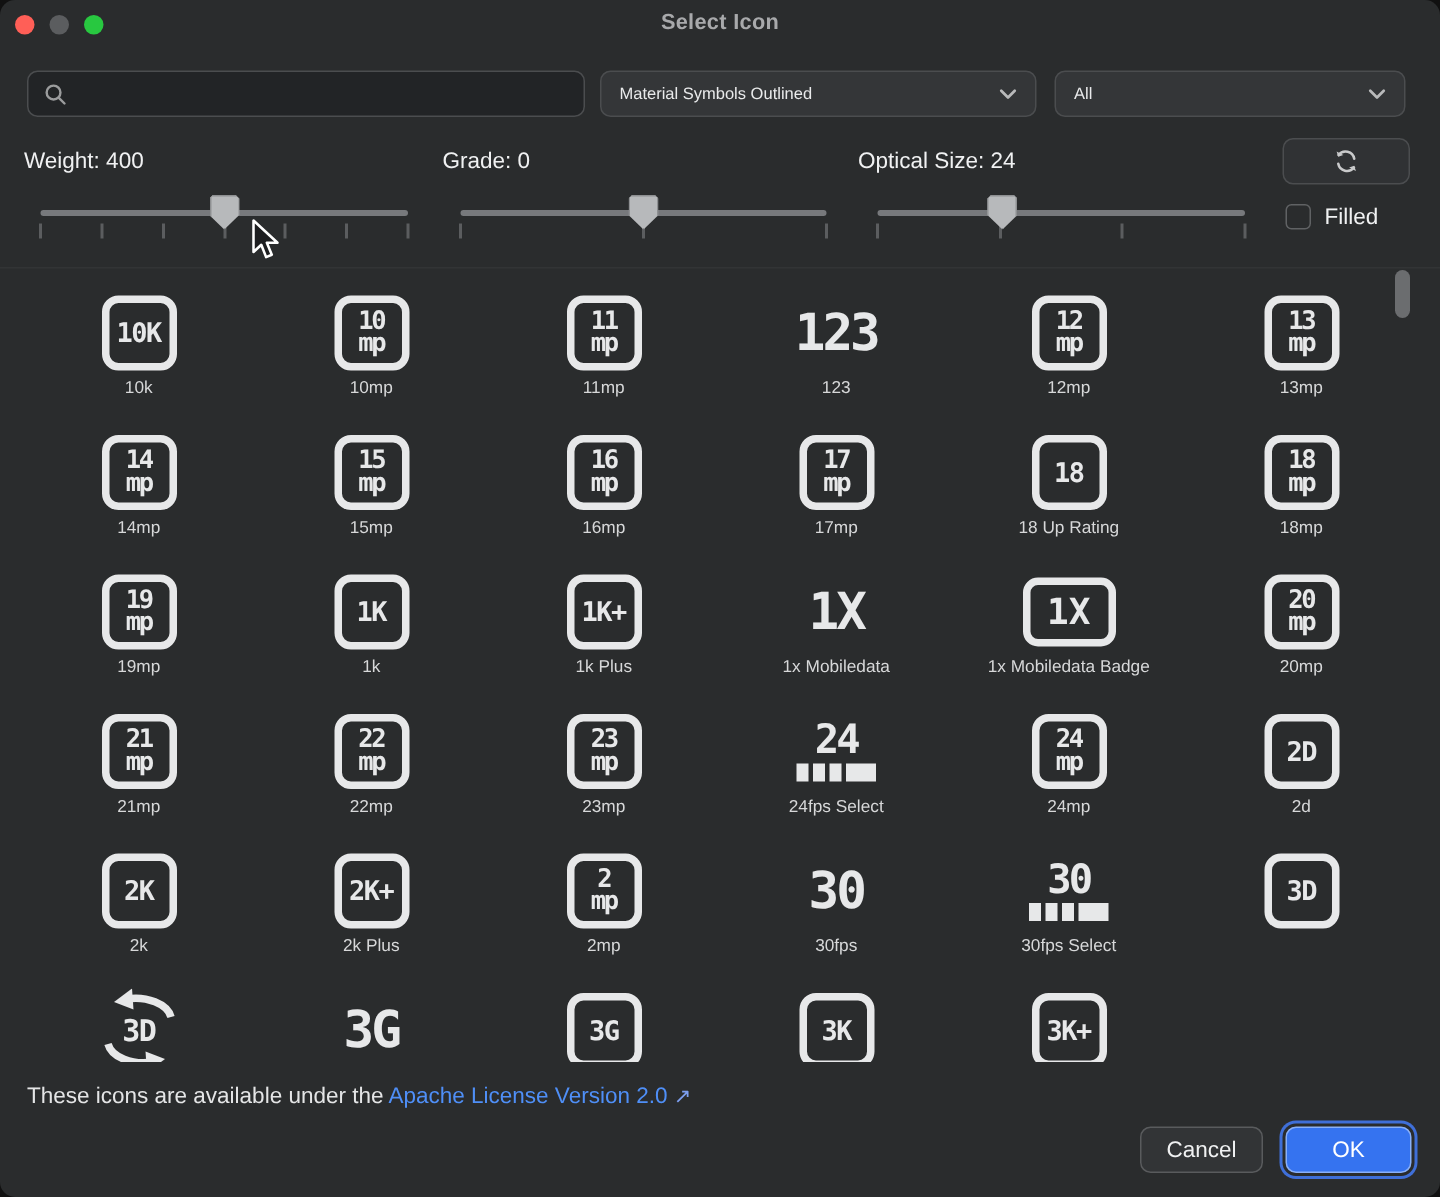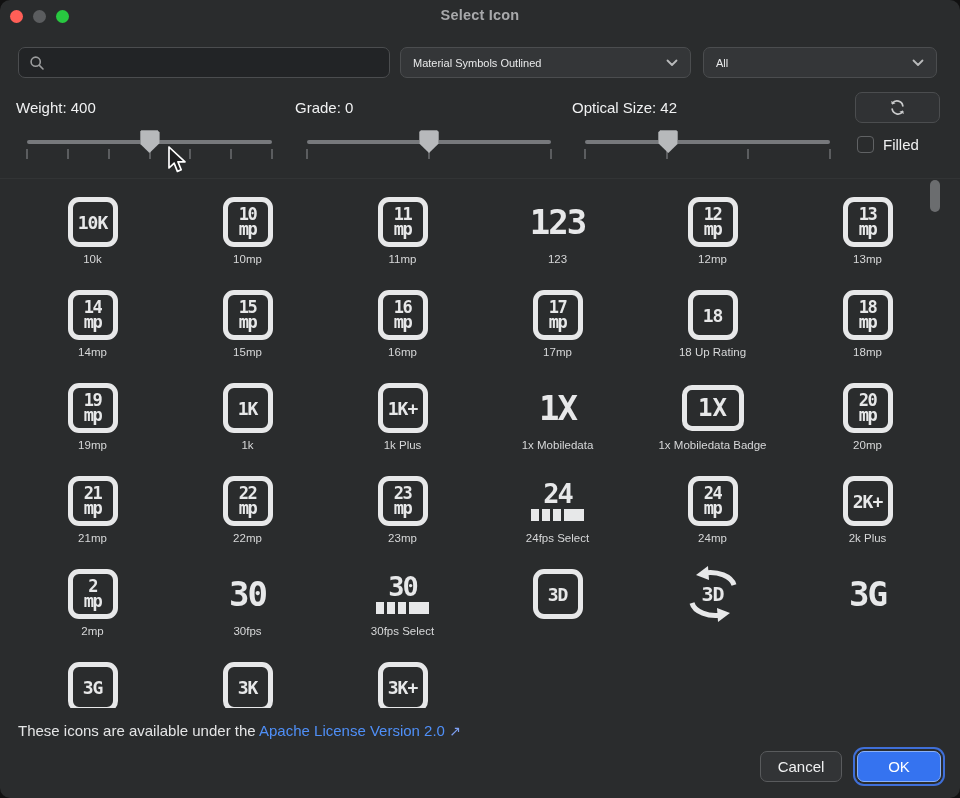--- a/index.html
+++ b/index.html
@@ -131,21 +131,21 @@
 
   <div class="select" id="cat-select">
     <span class="val">All</span>
     <svg width="12" height="8" viewBox="0 0 12 8">
       <path d="M1.5 1.5 L6 6 L10.5 1.5" fill="none" stroke="#b9babb" stroke-width="1.8" stroke-linecap="round" stroke-linejoin="round"></path>
     </svg>
   </div>
 
   <div class="ctl-label" id="weight-label">Weight: 400</div>
   <div class="ctl-label" id="grade-label">Grade: 0</div>
-  <div class="ctl-label" id="optical-label">Optical Size: 42</div>
+  <div class="ctl-label" id="optical-label">Optical Size: 24</div>
 
   <div class="refresh-btn">
     <svg width="19" height="19" viewBox="0 0 20 20">
       <path d="M15.6 8.2 A6.2 6.2 0 0 0 4.6 5.6" fill="none" stroke="#c9cacb" stroke-width="1.8" stroke-linecap="round"></path>
       <path d="M3.2 3.2 L4.4 6.9 L8 5.6 Z" fill="#c9cacb"></path>
       <path d="M4.4 11.8 A6.2 6.2 0 0 0 15.4 14.4" fill="none" stroke="#c9cacb" stroke-width="1.8" stroke-linecap="round"></path>
       <path d="M16.8 16.8 L15.6 13.1 L12 14.4 Z" fill="#c9cacb"></path>
     </svg>
   </div>
 
@@ -377,20 +377,36 @@
           <div class="gbox">
             <div class="gline">24</div>
             <div class="gline">mp</div>
           </div>
         </div>
         <div class="cell-label">24mp</div>
       </div>
       <div class="cell">
         <div class="glyph-slot">
           <div class="gbox single">
+            <div class="gline">2D</div>
+          </div>
+        </div>
+        <div class="cell-label">2d</div>
+      </div>
+      <div class="cell">
+        <div class="glyph-slot">
+          <div class="gbox single">
+            <div class="gline">2K</div>
+          </div>
+        </div>
+        <div class="cell-label">2k</div>
+      </div>
+      <div class="cell">
+        <div class="glyph-slot">
+          <div class="gbox single">
             <div class="gline">2K+</div>
           </div>
         </div>
         <div class="cell-label">2k Plus</div>
       </div>
       <div class="cell">
         <div class="glyph-slot">
           <div class="gbox">
             <div class="gline">2</div>
             <div class="gline">mp</div>

